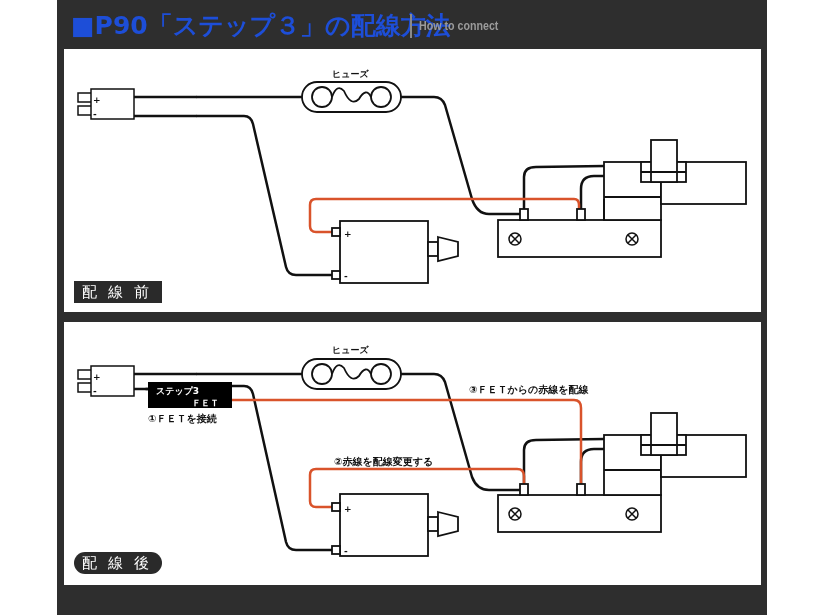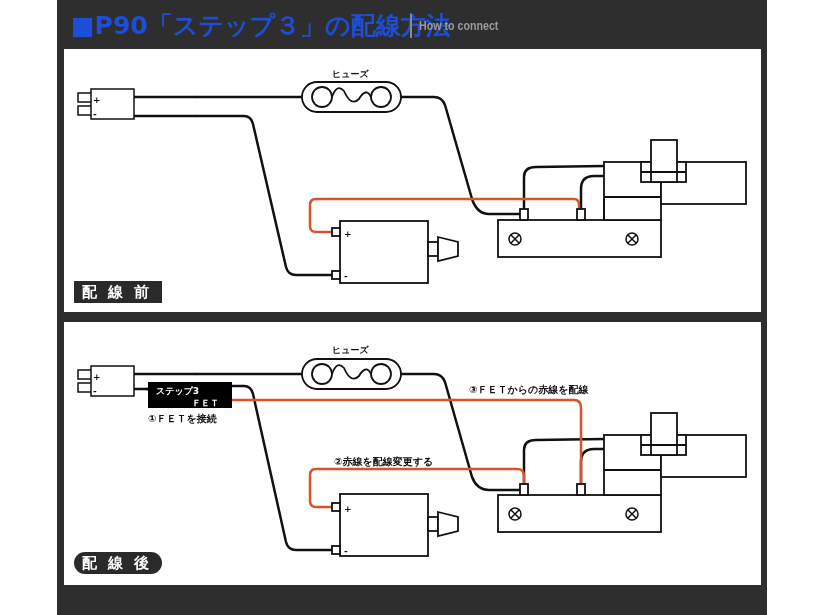--- a/index.html
+++ b/index.html
@@ -9,21 +9,21 @@
   #header { position: absolute; left: 57px; top: 0; width: 710px; height: 48px; }
   #title { position: absolute; left: 14px; top: 9px; color: #1d4ed8; font-weight: bold; font-size: 25px;
            letter-spacing: 0px; white-space: nowrap; font-family: "DejaVu Sans", sans-serif; }
   #title-sep { position: absolute; left: 353px; top: 14px; width: 2px; height: 24px; background: #8a8a8a; }
   #subtitle { position: absolute; left: 362px; top: 18px; color: #9a9a9a; font-weight: bold; font-size: 13px;
               font-family: "Liberation Sans", sans-serif; transform: scaleX(0.82); transform-origin: left; white-space: nowrap; }
   .panel { position: absolute; left: 64px; width: 697px; background: #ffffff; }
   #panel-before { top: 49px; height: 263px; }
   #panel-after { top: 322px; height: 263px; }
   .panel svg { position: absolute; left: 0; top: 0; }
-  .stage-label { position: absolute; left: 10px; background: #2a2a2a; color: #ffffff; font-weight: bold;
+  .stage-label { position: absolute; left: 10px; background: #2a2a2a; color: #ffffff; font-weight: normal;
                  font-size: 15px; letter-spacing: 11px; padding: 1px 2px 1px 8px; line-height: 20px; }
   #panel-before .stage-label { top: 232px; }
   #panel-after .stage-label { top: 230px; border-radius: 11px; }
   .svgtext { font-family: "DejaVu Sans", sans-serif; font-weight: bold; }
 </style>
 </head>
 <body>
 
 <div id="frame"></div>
 

